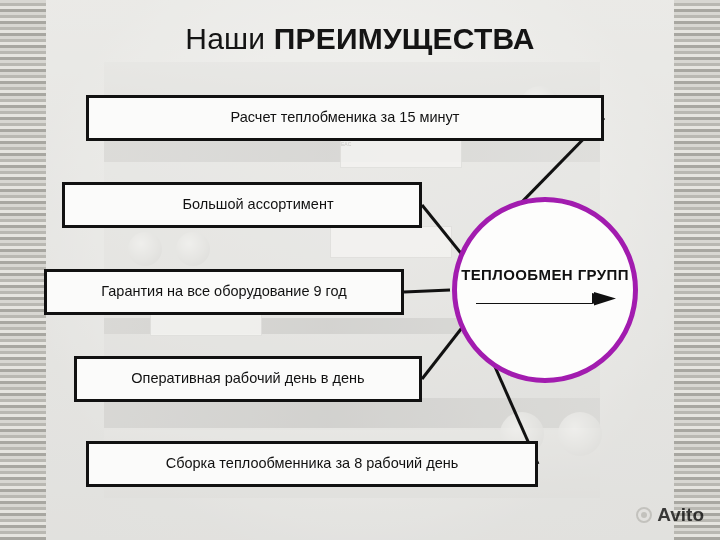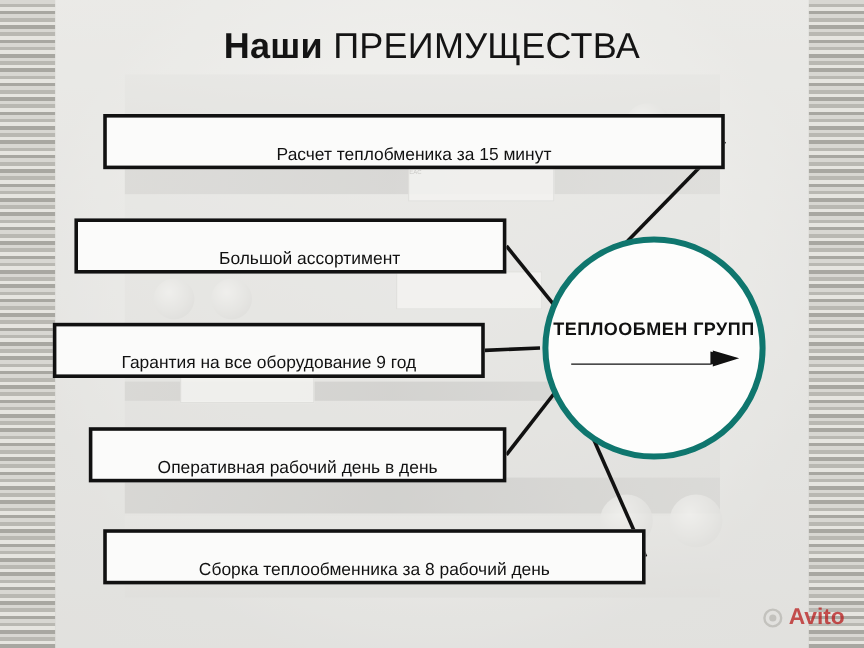--- a/index.html
+++ b/index.html
@@ -80,46 +80,46 @@
     position: absolute;
     left: 0;
     top: 22px;
     width: 720px;
     text-align: center;
     font-size: 30px;
     color: #141414;
     letter-spacing: 0.2px;
     white-space: nowrap;
   }
-  .title .light { font-weight: bold; }
-  .title .bold  { font-weight: normal; }
+  .title .light { font-weight: normal; }
+  .title .bold  { font-weight: bold; }
 
   .adv-box {
     position: absolute;
     background: #fbfbfa;
     border: 3px solid #111;
     display: flex;
-    align-items: flex-end;
+    align-items: center;
     justify-content: center;
     text-align: center;
     font-size: 14.5px;
     color: #111;
     box-sizing: border-box;
     line-height: 1.1;
   }
 
   .hub {
     position: absolute;
     left: 452px;
     top: 197px;
     width: 186px;
     height: 186px;
     border-radius: 50%;
     background: #fdfdfc;
-    border: 5px solid #0f766e;
+    border: 5px solid #a21caf;
     box-sizing: border-box;
     display: flex;
     align-items: center;
     justify-content: center;
   }
   .hub-inner {
     position: relative;
     width: 170px;
     height: 60px;
   }
@@ -169,21 +169,21 @@
   .wm-circle:after {
     content: "";
     position: absolute;
     left: 3px; top: 3px;
     width: 6px; height: 6px;
     border-radius: 50%;
     background: #b9b8b3;
   }
   .wm-text {
     font-size: 19px;
-    color: #b91c1c;
+    color: #000000;
     font-weight: bold;
   }
 </style>
 </head>
 <body>
 
 <div id="stage">
 
   <div class="bg-metal"></div>
   <div class="bg-center"></div>

